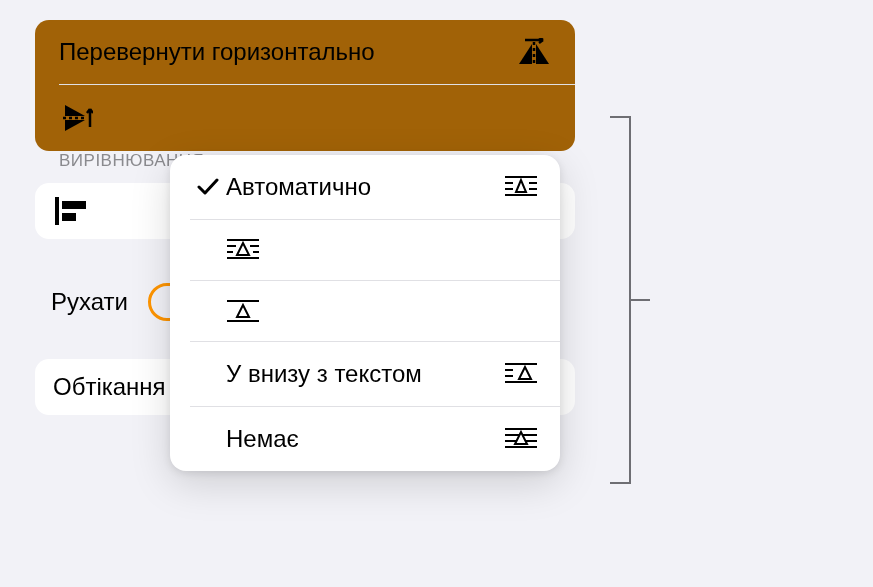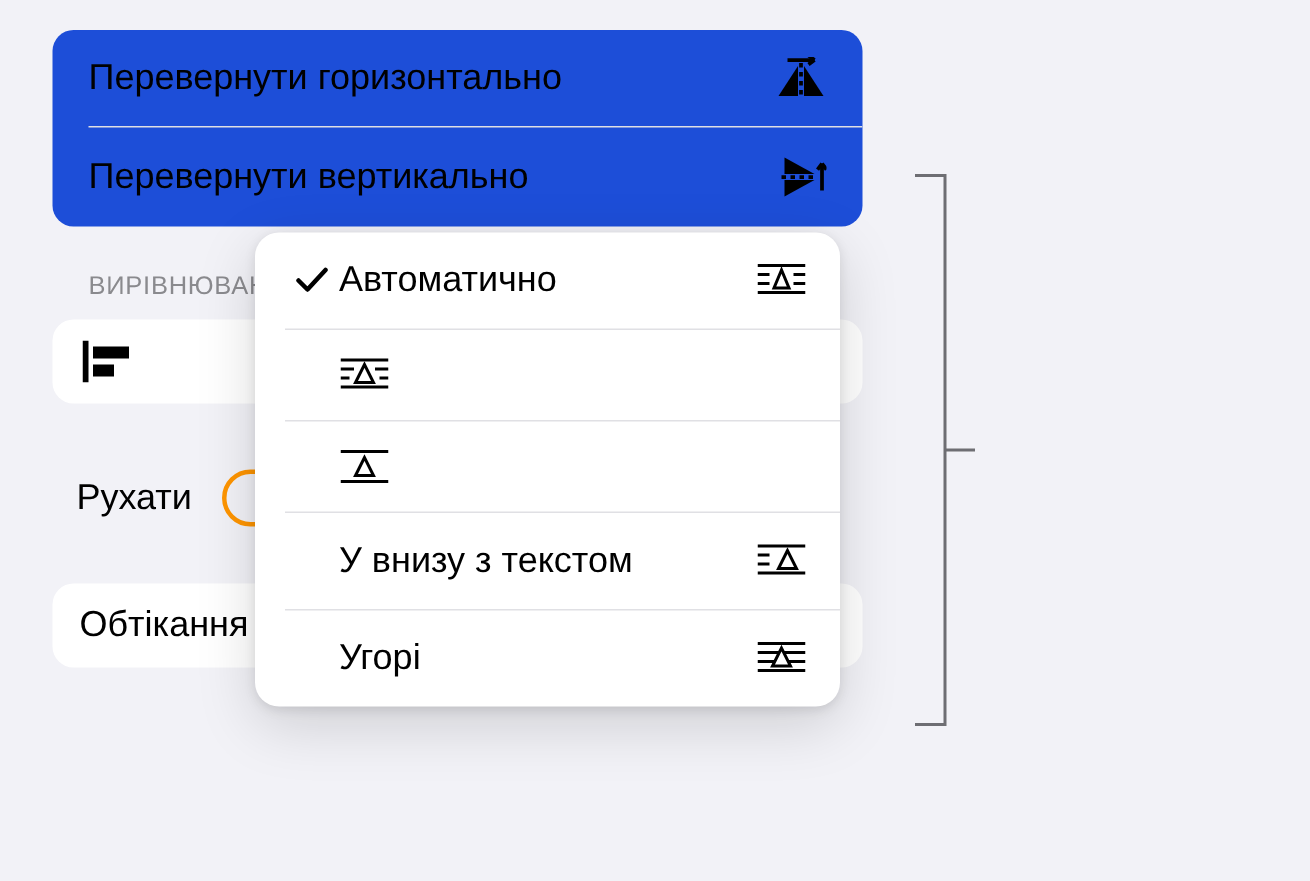--- a/index.html
+++ b/index.html
@@ -9,24 +9,23 @@
       background: #f2f2f7;
       font-family: -apple-system, BlinkMacSystemFont, 'Segoe UI', sans-serif;
       position: relative;
       padding: 20px 0 0 35px;
     }
     .panel {
       width: 540px;
       position: relative;
     }
     .card {
-      background: #1d4ed8;
+      background: #a16207;
       border-radius: 14px;
       overflow: hidden;
-      margin-bottom: 30px;
     }
     .card-row {
       display: flex;
       align-items: center;
       justify-content: space-between;
       padding: 18px 24px;
       font-size: 24px;
       font-weight: 500;
       color: #000;
     }
@@ -160,21 +159,20 @@
           <path d="M17 4 L17 26" stroke="#000" stroke-width="2.5" stroke-dasharray="3 3"></path>
           <path d="M15 26 L2 26 L15 6 Z" fill="#000"></path>
           <path d="M19 26 L32 26 L19 6 Z" fill="#000"></path>
           <path d="M8 2 L26 2" stroke="#000" stroke-width="2.5"></path>
           <path d="M26 2 L22 -1 M26 2 L22 5" stroke="#000" stroke-width="2.5" fill="none"></path>
         </svg>
       </span>
     </div>
     <div class="card-sep"></div>
     <div class="card-row">
-      <span>Перевернути вертикально</span>
       <span>
         <svg width="34" height="30" viewBox="0 0 34 30">
           <path d="M4 15 L28 15" stroke="#000" stroke-width="2.5" stroke-dasharray="3 3"></path>
           <path d="M6 13 L6 2 L26 13 Z" fill="#000"></path>
           <path d="M6 17 L6 28 L26 17 Z" fill="#000"></path>
           <path d="M31 6 L31 24" stroke="#000" stroke-width="2.5"></path>
           <path d="M31 6 L28 10 M31 6 L34 10" stroke="#000" stroke-width="2.5" fill="none"></path>
         </svg>
       </span>
     </div>
@@ -286,21 +284,21 @@
           <line x1="0" y1="8" x2="8" y2="8" stroke="#000" stroke-width="2"></line>
           <line x1="0" y1="14" x2="8" y2="14" stroke="#000" stroke-width="2"></line>
           <line x1="0" y1="20" x2="32" y2="20" stroke="#000" stroke-width="2"></line>
           <path d="M20 5 L14 17 L26 17 Z" fill="none" stroke="#000" stroke-width="2"></path>
         </svg>
       </span>
     </div>
     <div class="popup-sep"></div>
     <div class="popup-row">
       <span class="check-col"></span>
-      <span class="opt-label">Угорі</span>
+      <span class="opt-label">Немає</span>
       <span class="opt-icon">
         <svg width="32" height="24" viewBox="0 0 32 24">
           <line x1="0" y1="2" x2="32" y2="2" stroke="#000" stroke-width="2"></line>
           <line x1="0" y1="8" x2="32" y2="8" stroke="#000" stroke-width="2"></line>
           <line x1="0" y1="14" x2="32" y2="14" stroke="#000" stroke-width="2"></line>
           <line x1="0" y1="20" x2="32" y2="20" stroke="#000" stroke-width="2"></line>
           <path d="M16 5 L10 17 L22 17 Z" fill="#fff" stroke="#000" stroke-width="2"></path>
         </svg>
       </span>
     </div>

